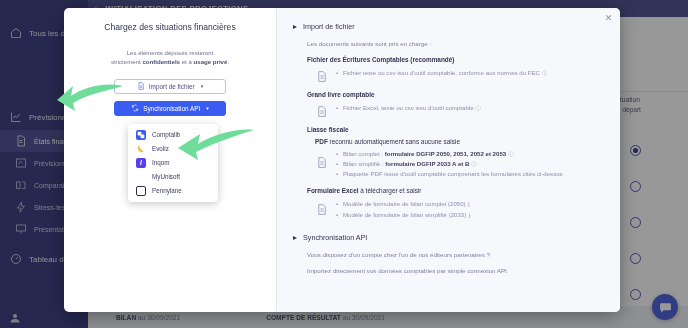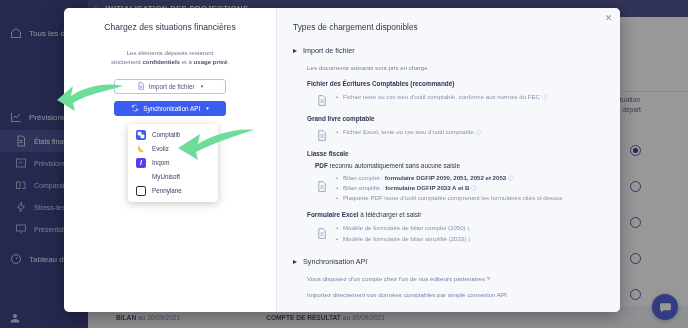--- a/index.html
+++ b/index.html
@@ -396,21 +396,20 @@
         <div class="dd-item">
           <span class="logo lg-pennylane">◉</span>
           <span>Pennylane</span>
         </div>
       </div>
     </div>
 
     <div class="modal-right">
       <div class="close">✕</div>
 
-      <h3>Types de chargement disponibles</h3>
 
       <div class="sec-head">
         <span class="tri"></span>
         <span>Import de fichier</span>
       </div>
 
       <div class="sub-line">Les documents suivants sont pris en charge :</div>
 
       <div class="grp-title">Fichier des Écritures Comptables (recommandé)</div>
       <div class="doc-row">

